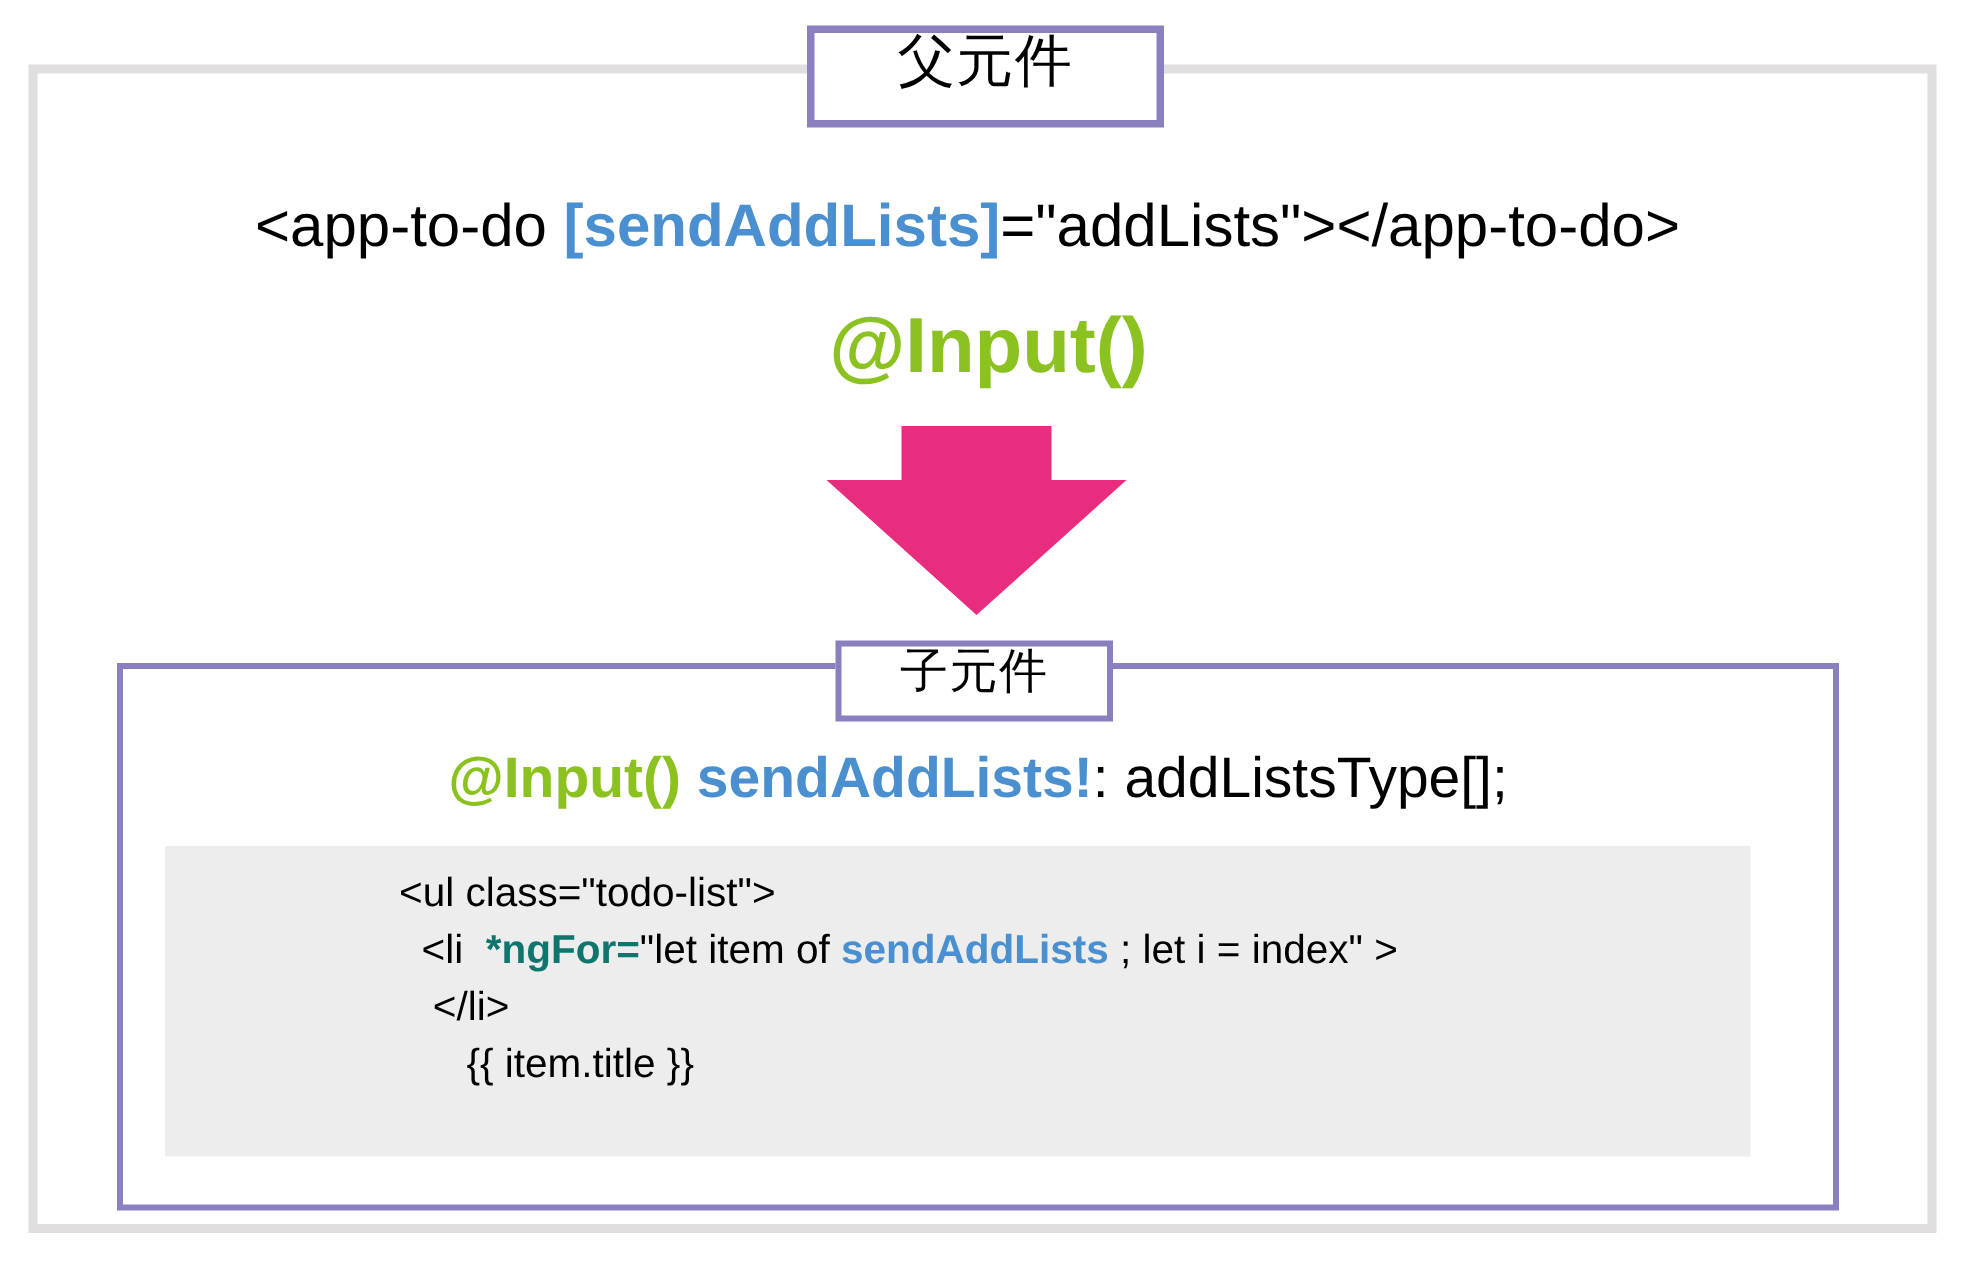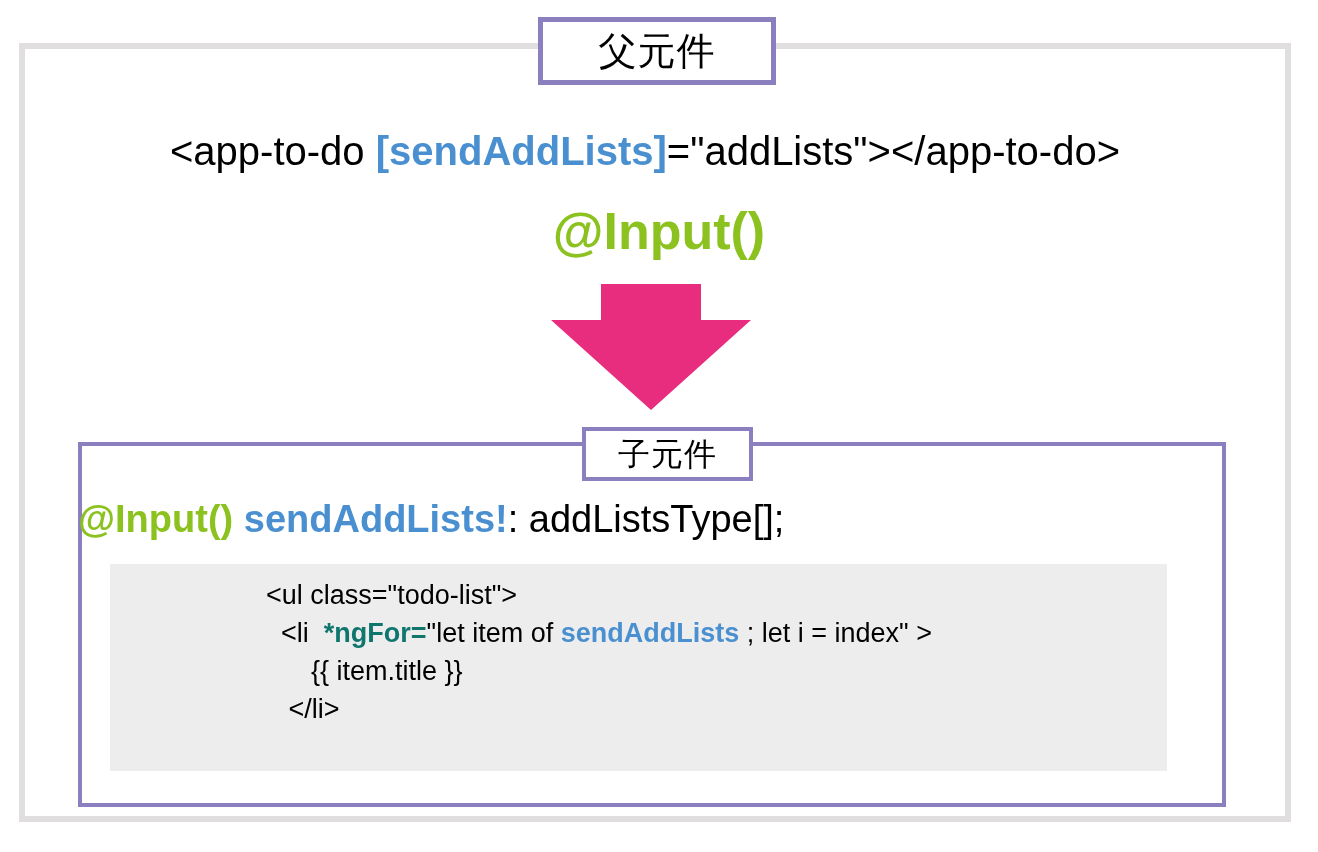--- a/index.html
+++ b/index.html
@@ -33,44 +33,44 @@
     background: transparent;
   }
 
   
   .label-chip {
     position: absolute;
     box-sizing: border-box;
     background: #ffffff;
     border: 5px solid #8C7FC0;
     display: flex;
-    align-items: center;
+    align-items: flex-start;
     justify-content: center;
     color: #000000;
     z-index: 6;
   }
   .label-chip .chip-text {
     font-size: 38px;
     line-height: 1;
     letter-spacing: 1px;
     white-space: nowrap;
     color: #000000;
   }
 
   .parent-label {
     left: 538px;
     top: 17px;
     width: 238px;
     height: 68px;
   }
 
   .child-label {
-    left: 582px;
+    left: 557px;
     top: 427px;
-    width: 171px;
+    width: 185px;
     height: 54px;
     border-width: 4px;
   }
   .child-label .chip-text { font-size: 32px; }
 
   
   .parent-code-line {
     position: absolute;
     left: 0;
     top: 128px;
@@ -127,20 +127,21 @@
     box-sizing: border-box;
     background: transparent;
   }
 
   
   .child-decl {
     position: absolute;
     left: 78px;
     top: 498px;
     width: 1148px;
+    text-align: center;
     font-size: 38px;
     line-height: 1.15;
     color: #000000;
     white-space: nowrap;
   }
 
   
   .code-block {
     position: absolute;
     left: 110px;
@@ -190,18 +191,18 @@
   </div>
 
   <div class="child-decl">
     <span class="tok-green-bold">@Input()</span><span class="tok-black"> </span><span class="tok-blue-bold">sendAddLists!</span><span class="tok-black">: addListsType[];</span>
   </div>
 
   <div class="code-block">
     <div id="code-lines">
         <div class="code-line"><span class="tok-black">&lt;ul class="todo-list"&gt;</span></div>
         <div class="code-line"><span class="tok-black">  &lt;li  </span><span class="tok-black-bold">*ngFor=</span><span class="tok-black">"let item of </span><span class="tok-blue-bold">sendAddLists</span><span class="tok-black"> ; let i = index" &gt;</span></div>
+        <div class="code-line"><span class="tok-black">   &lt;/li&gt;</span></div>
         <div class="code-line"><span class="tok-black">      {{ item.title }}</span></div>
-        <div class="code-line"><span class="tok-black">   &lt;/li&gt;</span></div>
       </div>
   </div>
 
 </div>
 
 </body></html>

